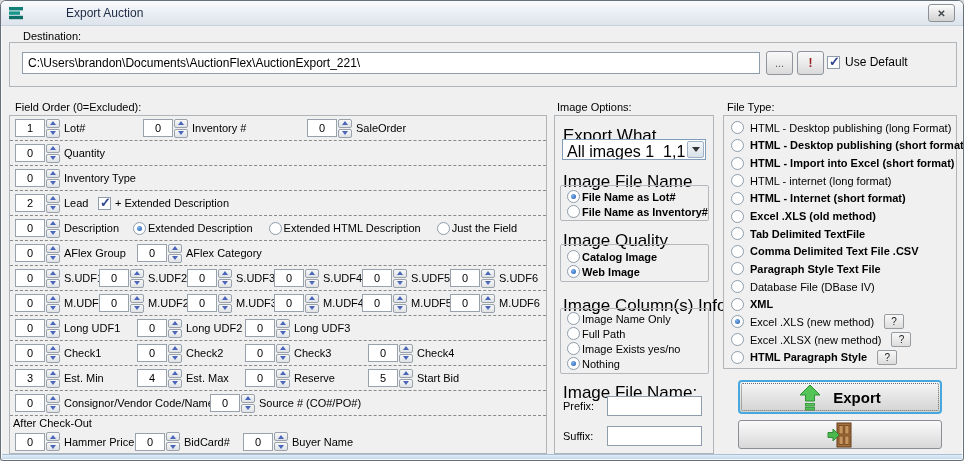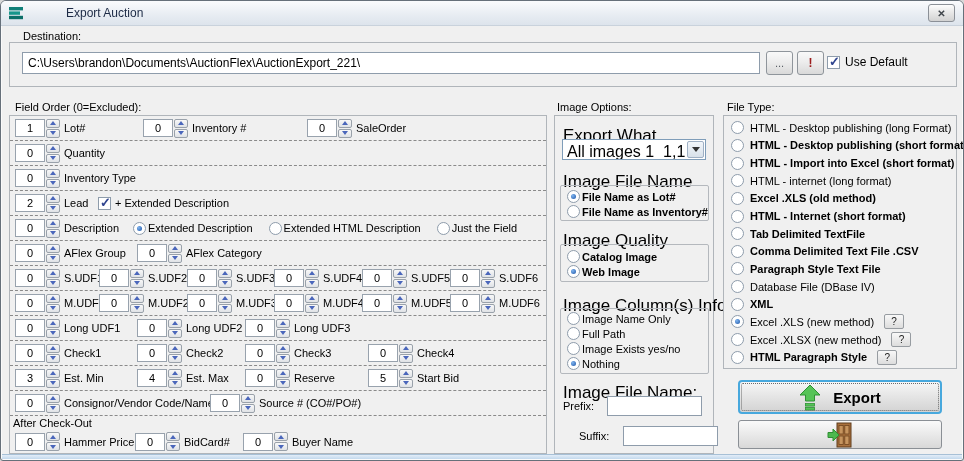--- a/index.html
+++ b/index.html
@@ -615,21 +615,21 @@
           <span class="radio checked"></span>
           <span>Nothing</span>
         </div>
     </div>
 
     <div class="io-label" style="left:8px; top:267px;">Image File Name:</div>
     <div class="io-field" style="left:8px; top:280px;">
       <span style="width:36px">Prefix:</span>
       <input class="tbox" value="" style="">
     </div>
-    <div class="io-field" style="left:24px; top:310px;">
+    <div class="io-field" style="left:8px; top:310px;">
       <span style="width:36px">Suffix:</span>
       <input class="tbox" value="" style="">
     </div>
   </div>
 
   <div class="group-label" style="left:726px; top:100px;">File Type:</div>
   <div class="gbox" id="ft-box">
     <div class="ft-item">
         <span class="radio"></span>
         <span>HTML - Desktop publishing  (long Format)</span>
@@ -641,25 +641,25 @@
     <div class="ft-item">
         <span class="radio"></span>
         <span class="bold">HTML - Import into Excel (short format)</span>
       </div>
     <div class="ft-item">
         <span class="radio"></span>
         <span>HTML - internet (long format)</span>
       </div>
     <div class="ft-item">
         <span class="radio"></span>
+        <span class="bold">HTML - Internet (short format)</span>
+      </div>
+    <div class="ft-item">
+        <span class="radio"></span>
         <span class="bold">Excel .XLS (old method)</span>
-      </div>
-    <div class="ft-item">
-        <span class="radio"></span>
-        <span class="bold">HTML - Internet (short format)</span>
       </div>
     <div class="ft-item">
         <span class="radio"></span>
         <span class="bold">Tab Delimited TextFile</span>
       </div>
     <div class="ft-item">
         <span class="radio"></span>
         <span class="bold">Comma Delimited Text File  .CSV</span>
       </div>
     <div class="ft-item">

